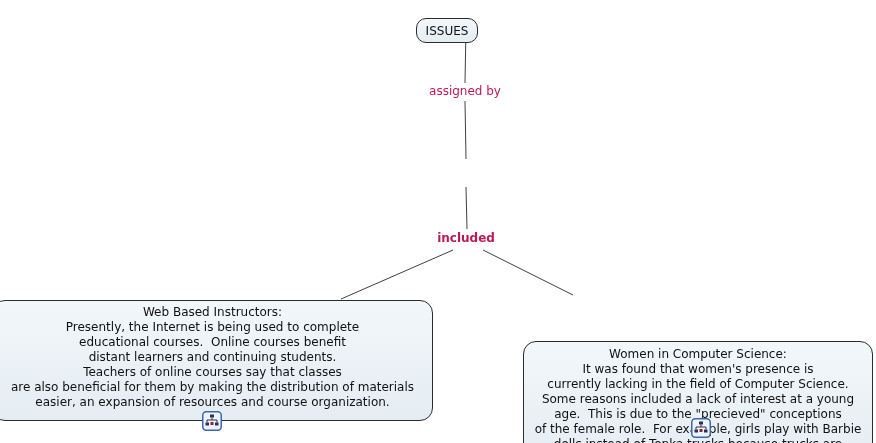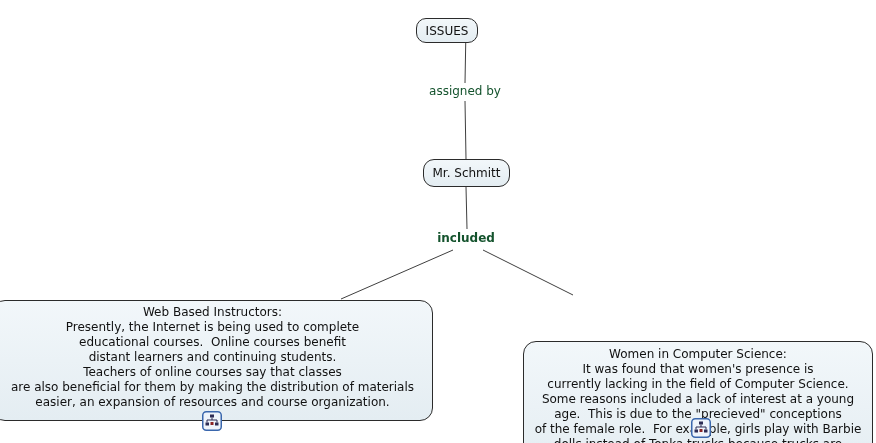--- a/index.html
+++ b/index.html
@@ -40,21 +40,21 @@
     margin-top: 16px;
   }
   .node-schmitt {
     left: 423px; top: 159px;
     width: 87px; height: 28px;
     border-radius: 11px;
   }
   .link-label {
     position: absolute;
     transform: translateX(-50%);
-    color: #14532d;
+    color: #be185d;
     font-size: 12px;
     white-space: nowrap;
     background: #ffffff;
     padding: 0 2px;
   }
   .label-assigned-by { left: 465px; top: 84px; }
   .label-included   { left: 466px; top: 231px; font-weight: bold; }
   .big-node {
     position: absolute;
     box-sizing: border-box;
@@ -100,21 +100,20 @@
     <line x1="465" y1="101" x2="466" y2="159" stroke="#3f3f3f" stroke-width="1"></line>
     <line x1="466" y1="187" x2="467" y2="229" stroke="#3f3f3f" stroke-width="1"></line>
     <line x1="453" y1="250" x2="341" y2="299" stroke="#3f3f3f" stroke-width="1"></line>
     <line x1="483" y1="250" x2="573" y2="295" stroke="#3f3f3f" stroke-width="1"></line>
   </svg>
 
   <div class="concept-node node-issues">ISSUES</div>
 
   <div class="link-label label-assigned-by">assigned by</div>
 
-  <div class="concept-node node-schmitt">Mr. Schmitt</div>
 
   <div class="link-label label-included">included</div>
 
   <div class="big-node node-web">
     <div class="node-title">Web Based Instructors:</div>
     <div class="node-body">Presently, the Internet is being used to complete
 educational courses.  Online courses benefit
 distant learners and continuing students.
 Teachers of online courses say that classes
 are also beneficial for them by making the distribution of materials

